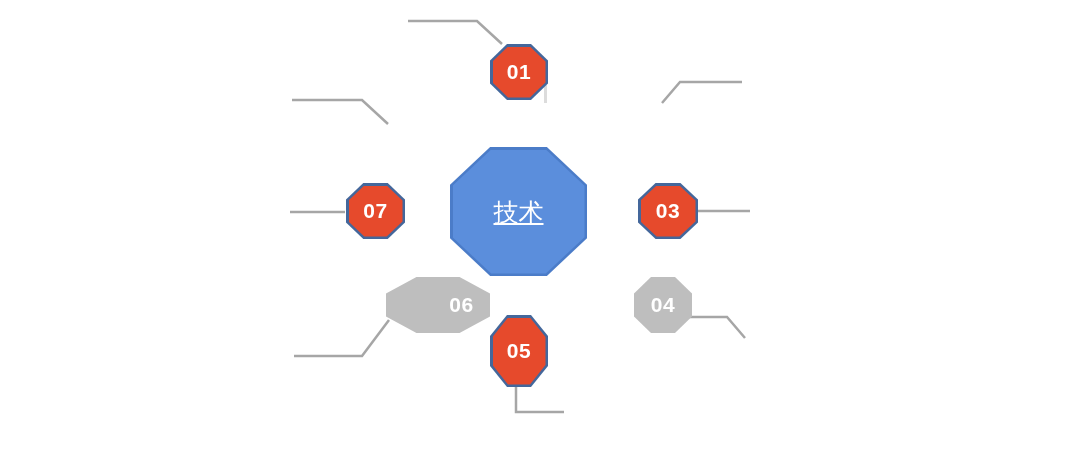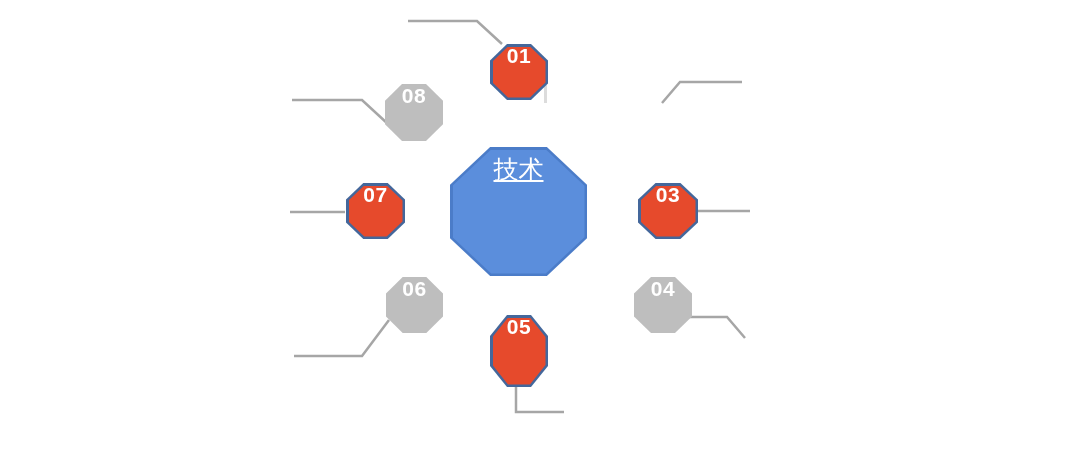--- a/index.html
+++ b/index.html
@@ -13,20 +13,21 @@
   }
   .connector-layer {
     position: absolute;
     left: 0; top: 0;
     width: 1080px; height: 460px;
   }
   .oct {
     position: absolute;
     clip-path: polygon(29.29% 0, 70.71% 0, 100% 29.29%, 100% 70.71%, 70.71% 100%, 29.29% 100%, 0 70.71%, 0 29.29%);
     display: flex;
+    align-items: center;
     justify-content: center;
   }
   .oct-fill {
     position: absolute;
     left: 2.5px; top: 2.5px; right: 2.5px; bottom: 2.5px;
     clip-path: polygon(29.29% 0, 70.71% 0, 100% 29.29%, 100% 70.71%, 70.71% 100%, 29.29% 100%, 0 70.71%, 0 29.29%);
   }
   .node-red { background: #44679B; }
   .node-red .oct-fill { background: #E64A2C; }
   .node-gray { background: #BEBEBE; }
@@ -95,26 +96,23 @@
 
   <div class="oct node-gray" style="left:603px; top:277px; width:58px; height:56px;margin-left:31px;">
     <span class="node-label">04</span>
   </div>
 
   <div class="oct node-red" style="left:490px; top:315px; width:58px; height:72px;">
     <div class="oct-fill"></div>
     <span class="node-label">05</span>
   </div>
 
-  <div class="oct node-gray" style="left:386px; top:277px; width:57px; height:56px;">
+  <div class="oct node-gray" style="left:386px; top:277px; width:57px; height:56px;padding-left:47px;">
     <span class="node-label">06</span>
   </div>
 
   <div class="oct node-red" style="left:346px; top:183px; width:59px; height:56px;">
     <div class="oct-fill"></div>
     <span class="node-label">07</span>
   </div>
 
-  <div class="oct node-gray" style="left:385px; top:84px; width:58px; height:57px;">
-    <span class="node-label">08</span>
-  </div>
 
 </div>
 
 </body></html>

